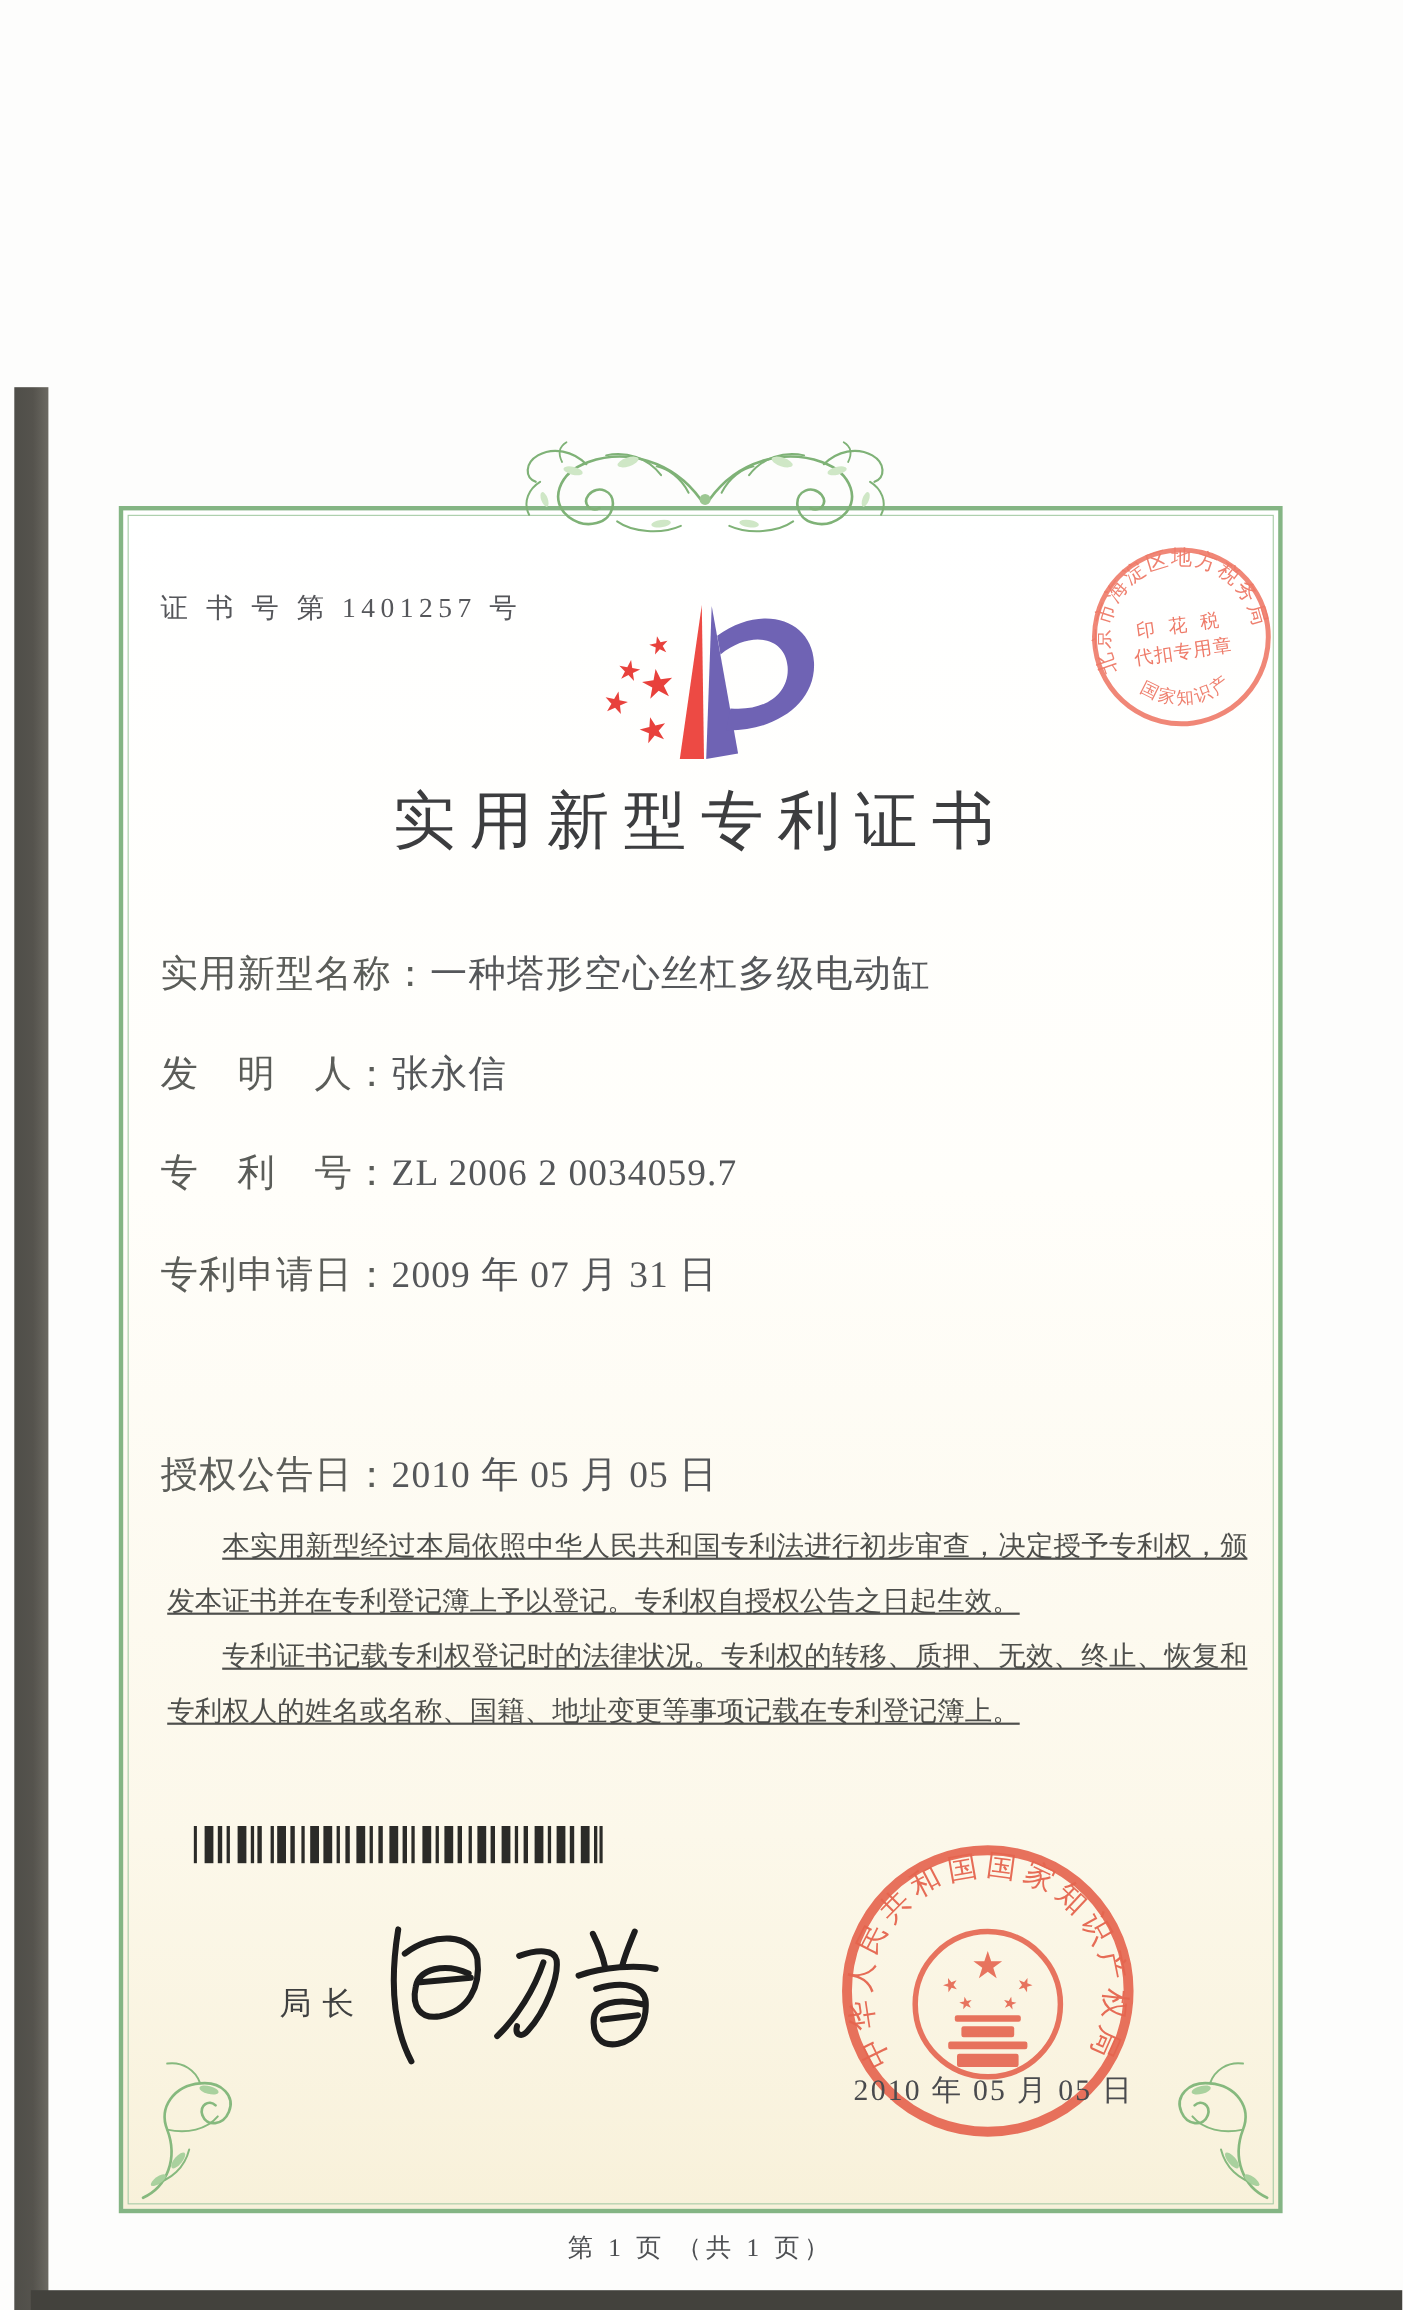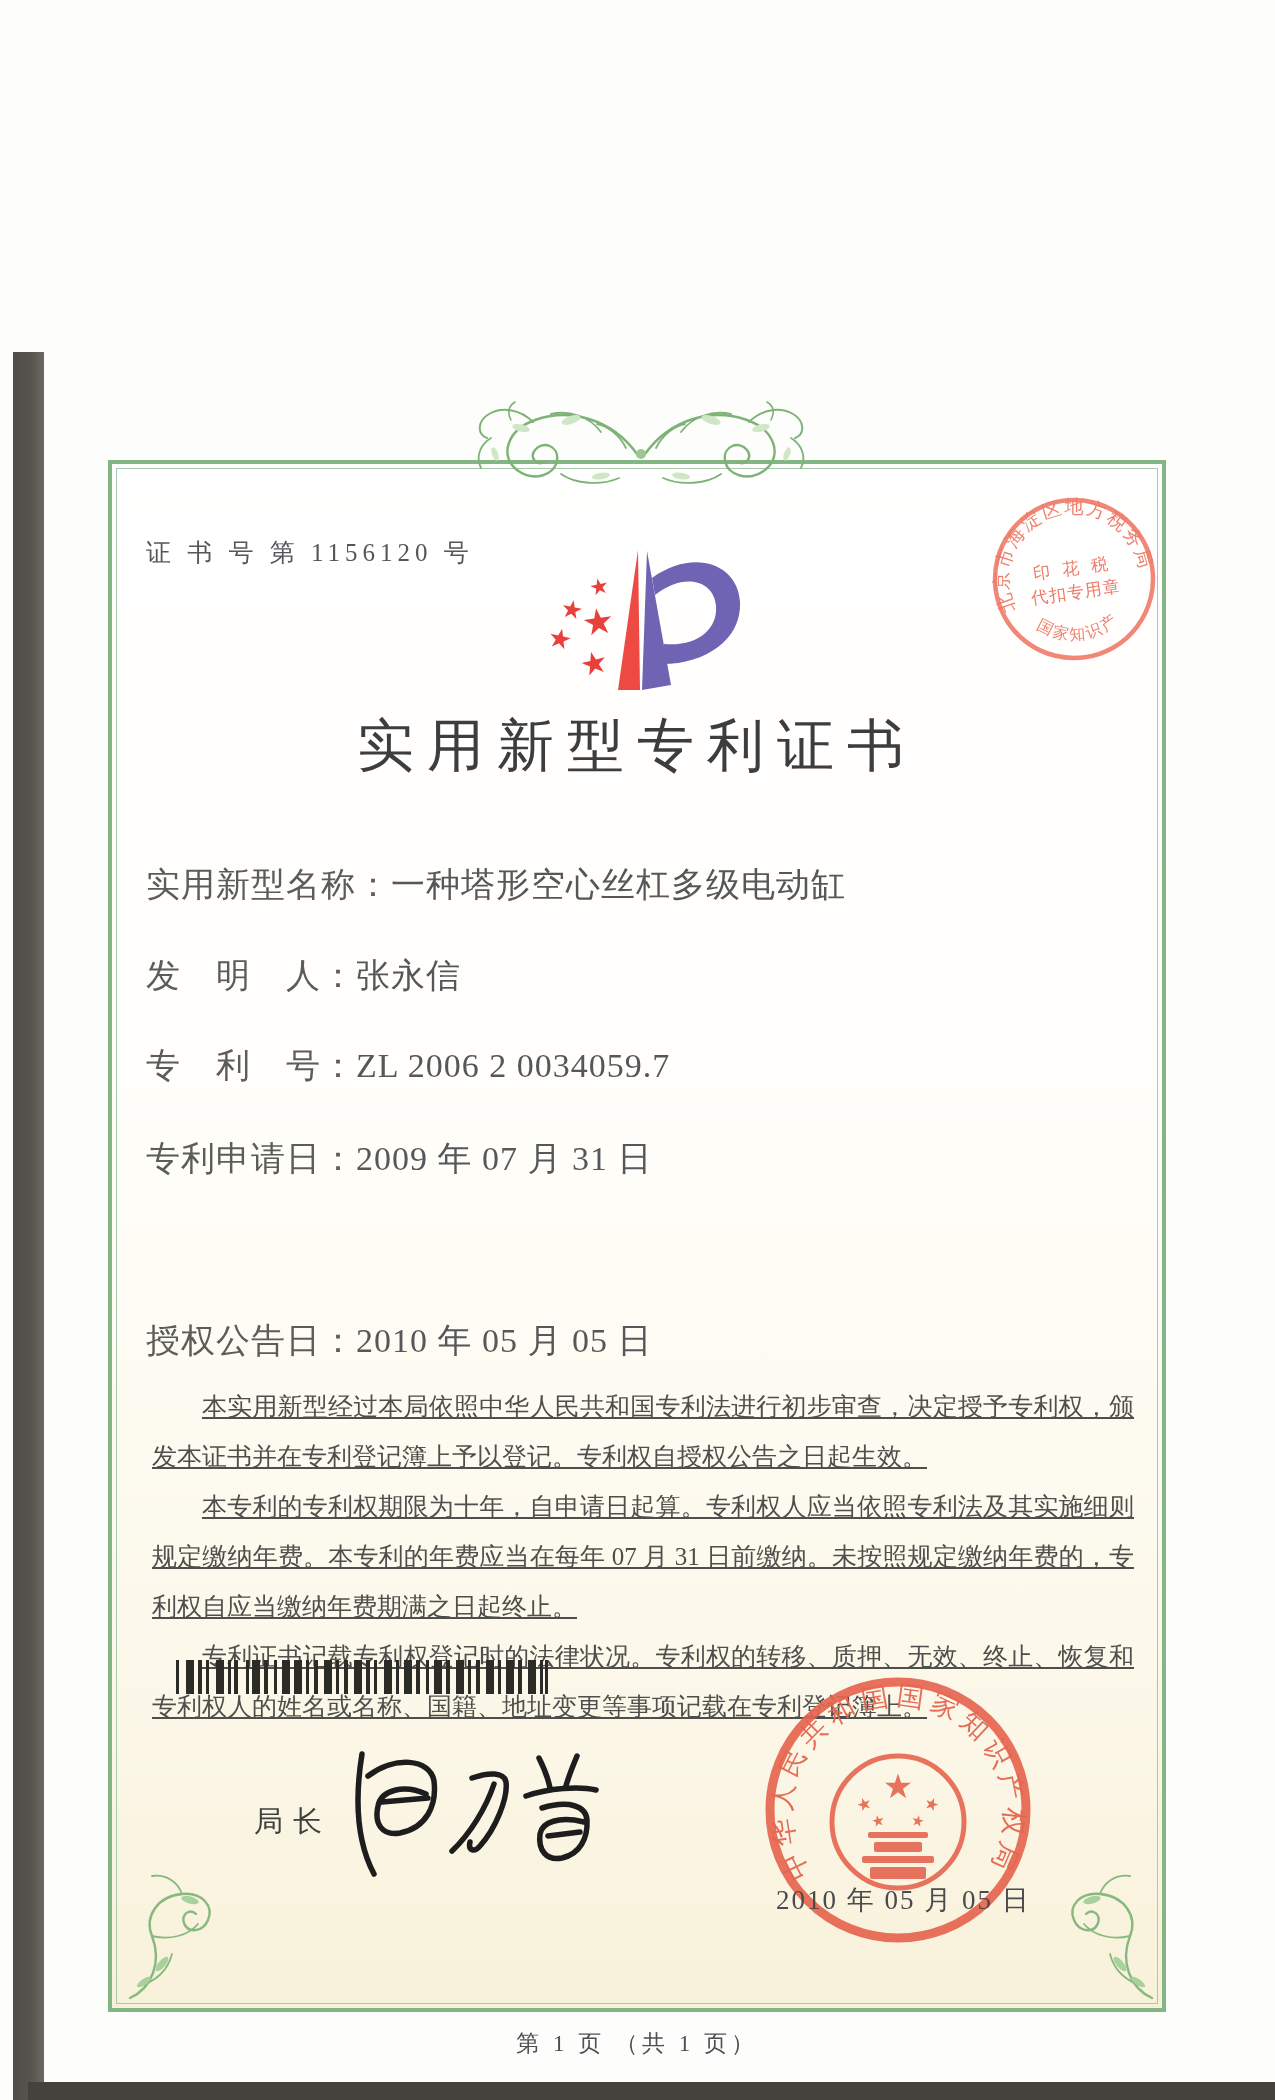--- a/index.html
+++ b/index.html
@@ -116,21 +116,21 @@
       <path d="M12,132 C34,122 44,96 34,70 C26,50 40,30 64,28 C84,26 96,40 90,54 C85,66 70,68 66,57 C63,48 72,42 78,48"></path>
       <path d="M34,70 C52,74 70,70 80,58" stroke-width="1.8"></path>
       <path d="M20,120 C38,116 50,104 54,88" stroke-width="1.8"></path>
       <path d="M64,28 C60,16 48,8 34,10" stroke-width="1.8"></path>
       <ellipse cx="44" cy="98" rx="9" ry="3.6" fill="#a9d19e" stroke="none" transform="rotate(-50 44 98)"></ellipse>
       <ellipse cx="72" cy="34" rx="9" ry="3.6" fill="#a9d19e" stroke="none" transform="rotate(15 72 34)"></ellipse>
       <ellipse cx="26" cy="116" rx="8" ry="3.2" fill="#a9d19e" stroke="none" transform="rotate(-35 26 116)"></ellipse>
     </g>
   </svg>
 
-  <div class="cert-no">证 书 号 第 1156120 号</div>
+  <div class="cert-no">证 书 号 第 1401257 号</div>
 
   <svg class="logo" viewBox="0 0 228 176">
     <g fill="#e8413c">
       <text x="57" y="72" font-size="22" text-anchor="middle" transform="rotate(-12 57 64)">★</text>
       <text x="30" y="96" font-size="25" text-anchor="middle" transform="rotate(10 30 88)">★</text>
       <text x="56" y="112" font-size="36" text-anchor="middle" transform="rotate(-8 56 100)">★</text>
       <text x="18" y="126" font-size="27" text-anchor="middle" transform="rotate(12 18 117)">★</text>
       <text x="52" y="152" font-size="31" text-anchor="middle" transform="rotate(-14 52 142)">★</text>
     </g>
     <polygon points="96,28 76,168 98,168" fill="#ed4a44"></polygon>
@@ -152,21 +152,20 @@
   </div>
   <div class="field" style="top:672px">
     <span class="lab">专利申请日：</span><span class="val">2009 年 07 月 31 日</span>
   </div>
   <div class="field" style="top:854px">
     <span class="lab">授权公告日：</span><span class="val">2010 年 05 月 05 日</span>
   </div>
 
   <div class="body-text">
     <p>本实用新型经过本局依照中华人民共和国专利法进行初步审查，决定授予专利权，颁发本证书并在专利登记簿上予以登记。专利权自授权公告之日起生效。</p>
-    <p>本专利的专利权期限为十年，自申请日起算。专利权人应当依照专利法及其实施细则规定缴纳年费。本专利的年费应当在每年 07 月 31 日前缴纳。未按照规定缴纳年费的，专利权自应当缴纳年费期满之日起终止。</p>
     <p>专利证书记载专利权登记时的法律状况。专利权的转移、质押、无效、终止、恢复和专利权人的姓名或名称、国籍、地址变更等事项记载在专利登记簿上。</p>
   </div>
 
   <svg class="barcode" viewBox="0 0 372 34" preserveAspectRatio="none">
     <g fill="#2b2b28">
       <rect x="0" width="3" height="34"></rect>
         <rect x="10" width="8" height="34"></rect>
         <rect x="22" width="4" height="34"></rect>
       <rect x="30" width="3" height="34"></rect>
         <rect x="40" width="8" height="34"></rect>

